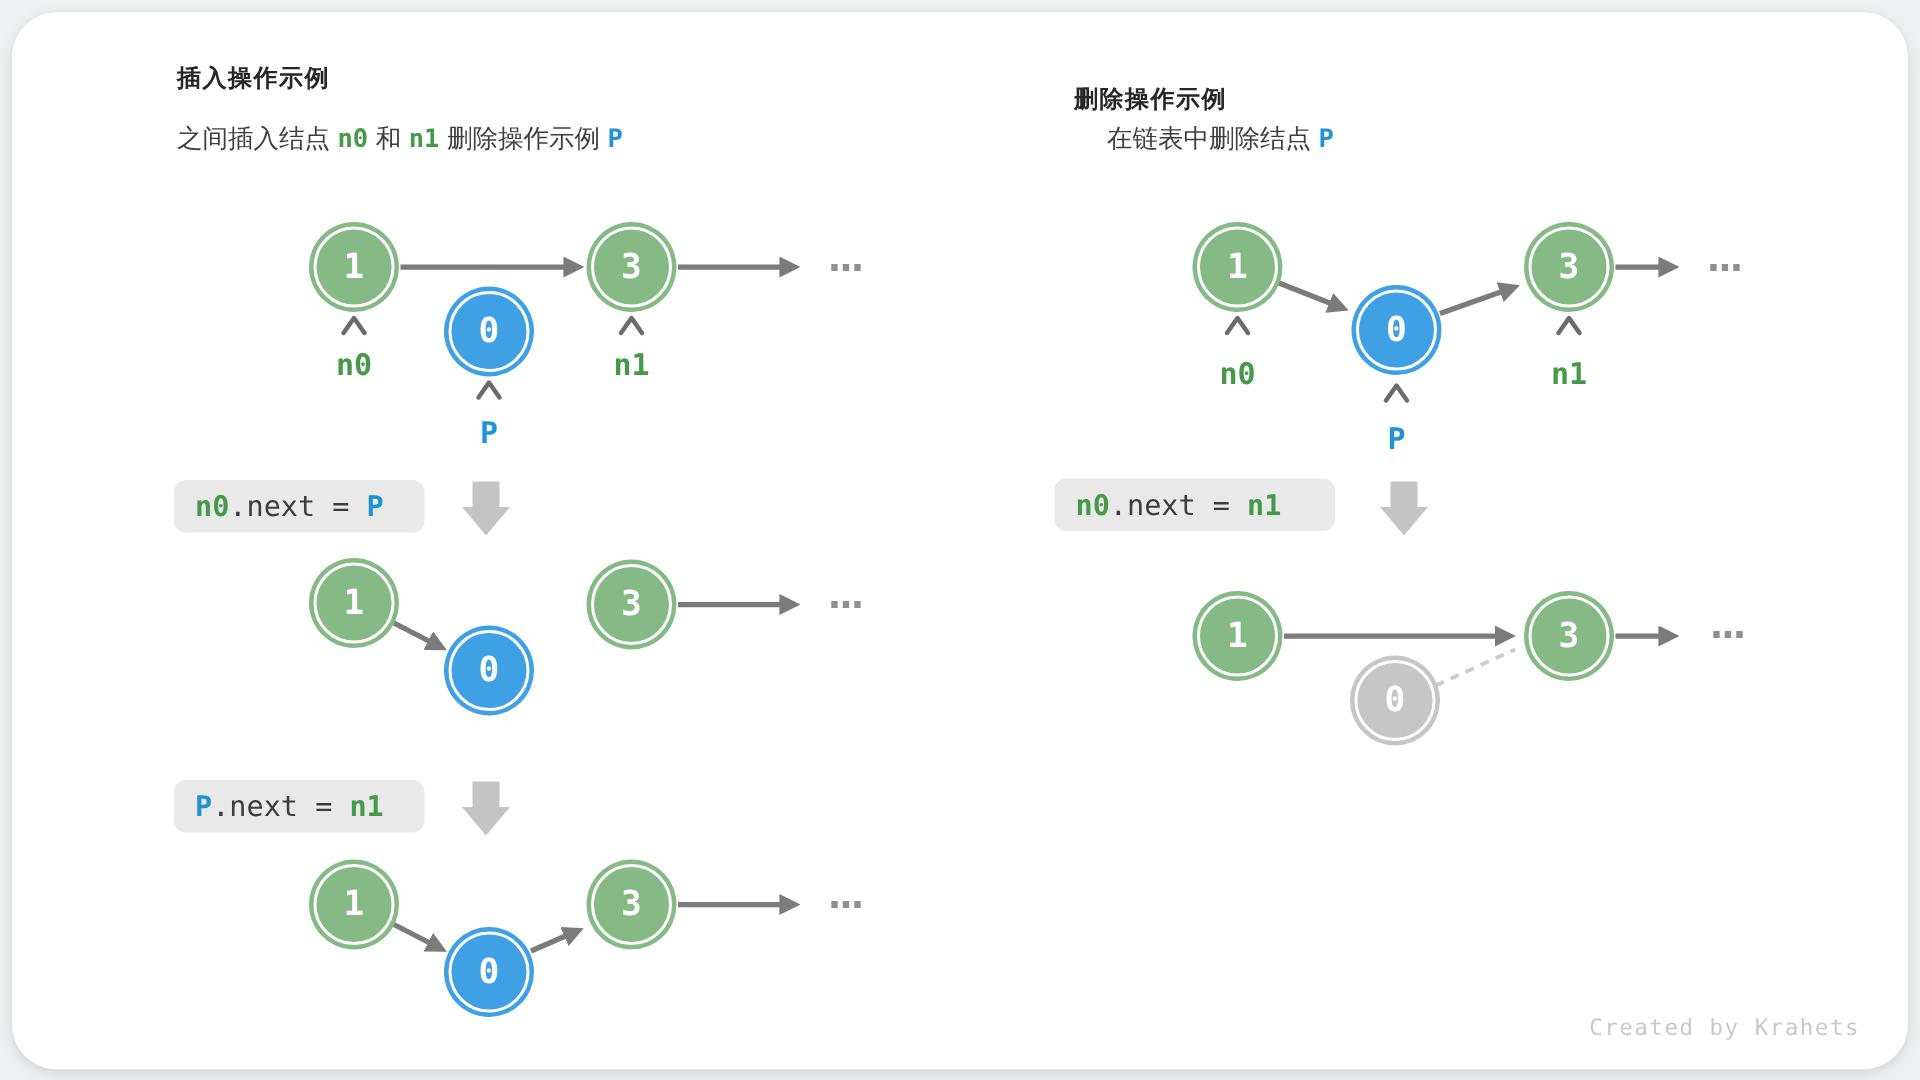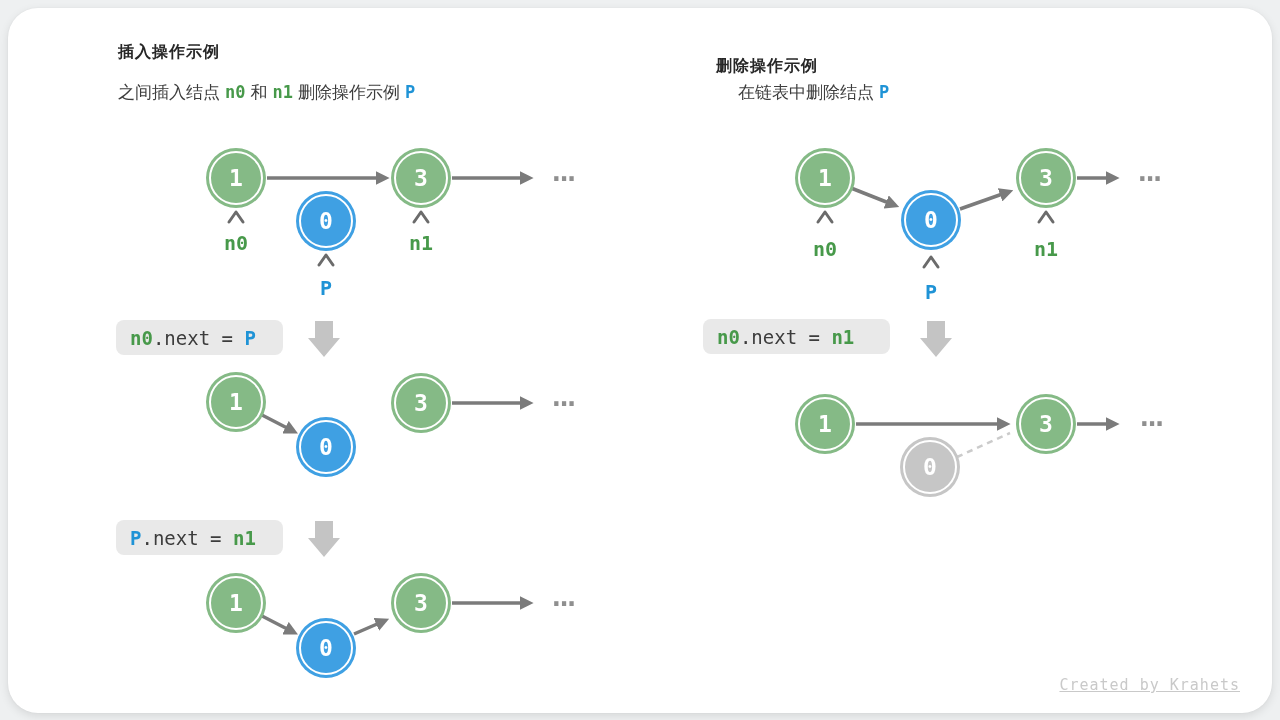--- a/index.html
+++ b/index.html
@@ -63,21 +63,21 @@
     font-family:"DejaVu Sans Mono","Liberation Mono",monospace;
     font-size:19px;white-space:pre;color:#3c3c3c;
   }
   .codebox .lhs,.codebox .rhs{font-weight:bold;}
   .codebox .green{color:var(--text-green);}
   .codebox .blue{color:var(--text-blue);}
 
   .watermark{
     position:absolute;top:676px;right:40px;
     font-family:"DejaVu Sans Mono","Liberation Mono",monospace;
-    font-size:15px;letter-spacing:1px;color:#c9c9c9;text-decoration:underline;
+    font-size:15px;letter-spacing:1px;color:#c9c9c9;
   }
 
   .arrow-line{stroke:var(--arrow-gray);stroke-width:3.5;fill:none;}
   .dashed-line{stroke:#cbcbcb;stroke-width:2.5;fill:none;stroke-dasharray:6 5;}
   .caret{stroke:#6b6b6b;stroke-width:3;fill:none;stroke-linecap:round;stroke-linejoin:round;}
   .block-arrow{fill:var(--block-arrow-gray);}
 </style>
 </head>
 <body>
 

